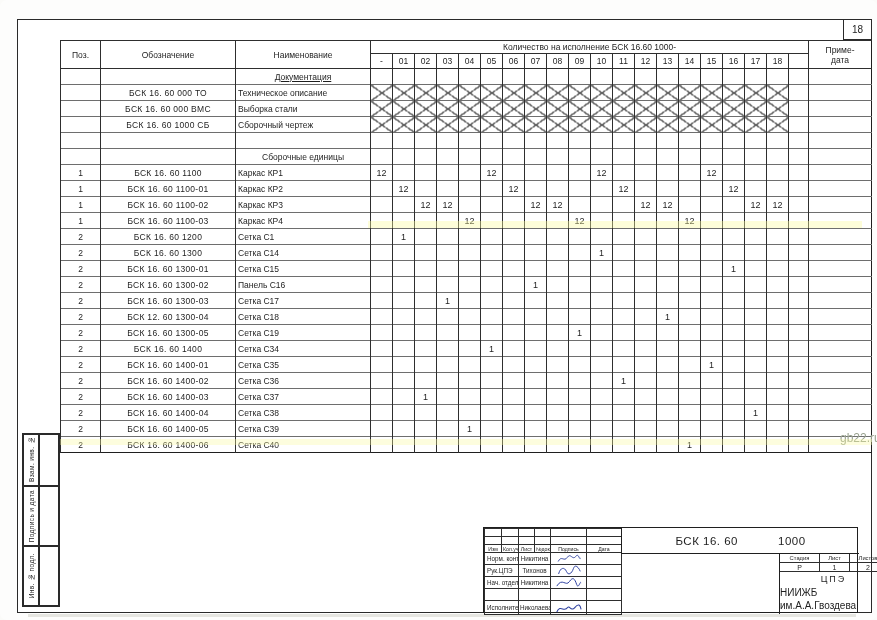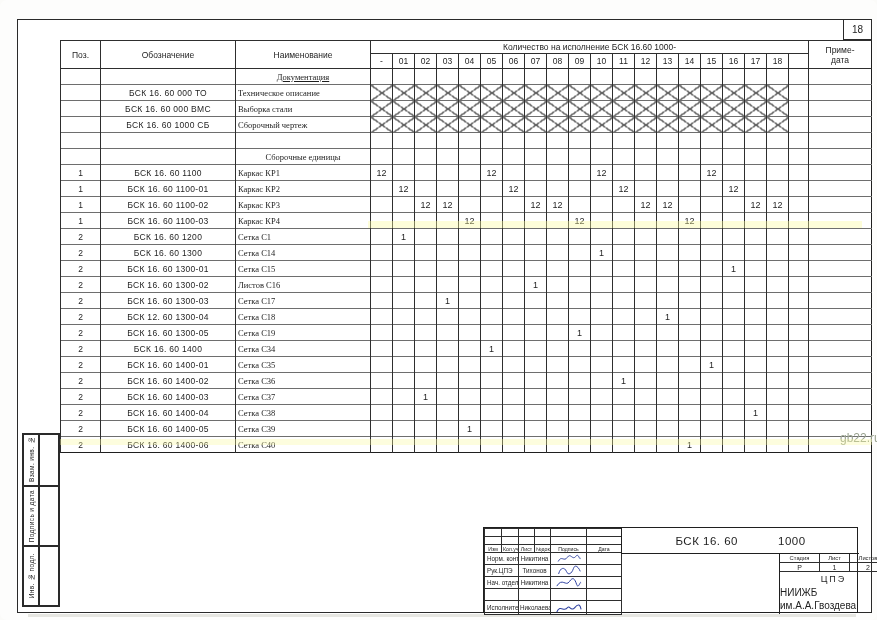--- a/index.html
+++ b/index.html
@@ -26,21 +26,21 @@
   table.spec { border:1.8px solid #1f1f1f; }
   .spec td, .spec th { border-left:1.4px solid #2e2e2e; border-top:1px solid #6e6e6e;
                        padding:0 2px; overflow:hidden; white-space:nowrap;
                        font-weight:normal; vertical-align:middle; }
   .spec thead th { border-top:1.4px solid #2e2e2e; border-bottom:1.4px solid #2e2e2e; text-align:center; }
   .spec thead tr.h1 th { height:13px; font-size:8.5px; }
   .spec thead tr.h2 th { height:15px; font-size:8.5px; }
   .spec tbody tr { height:16px; }
   .c-pos { text-align:center; }
   .c-desig { text-align:center; letter-spacing:.3px;margin-left:24px; }
-  .c-name { text-align:left; padding-left:6px;font-family:Liberation Serif, serif; }
+  .c-name { text-align:left; padding-left:6px; }
   .c-name.section { text-align:center; }
   .c-name.u { text-decoration:underline; }
   .c-qty { text-align:center; font-size:9px; }
   .x { background-image:
         linear-gradient(to top right, transparent calc(50% - .6px), #4e4e4e calc(50% - .6px), #4e4e4e calc(50% + .6px), transparent calc(50% + .6px)),
         linear-gradient(to bottom right, transparent calc(50% - .6px), #4e4e4e calc(50% - .6px), #4e4e4e calc(50% + .6px), transparent calc(50% + .6px)); }
 
   
   .side-stamps { position:absolute; left:22px; top:433px; display:grid;
                  grid-template-columns:16px 20px; grid-template-rows:52px 60px 60px;
@@ -476,21 +476,21 @@
           <td class="c-qty"></td>
           <td class="c-qty">1</td>
           <td class="c-qty"></td>
           <td class="c-qty"></td>
           <td class="c-qty"></td>
           <td class="c-note"></td>
         </tr>
         <tr>
           <td class="c-pos">2</td>
           <td class="c-desig">БСК 16. 60   1300-02</td>
-          <td class="c-name">Листов С16</td>
+          <td class="c-name">Панель С16</td>
           <td class="c-qty"></td>
           <td class="c-qty"></td>
           <td class="c-qty"></td>
           <td class="c-qty"></td>
           <td class="c-qty"></td>
           <td class="c-qty"></td>
           <td class="c-qty"></td>
           <td class="c-qty">1</td>
           <td class="c-qty"></td>
           <td class="c-qty"></td>

